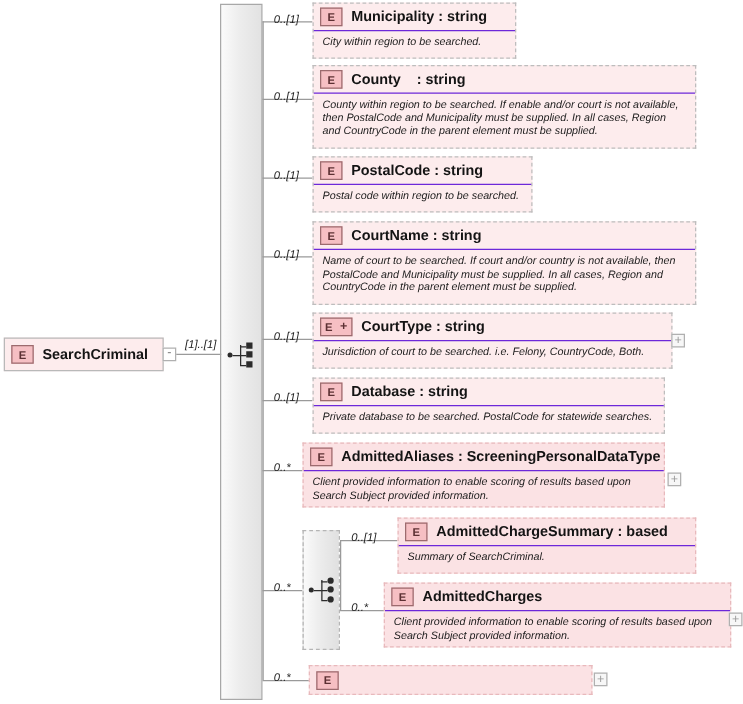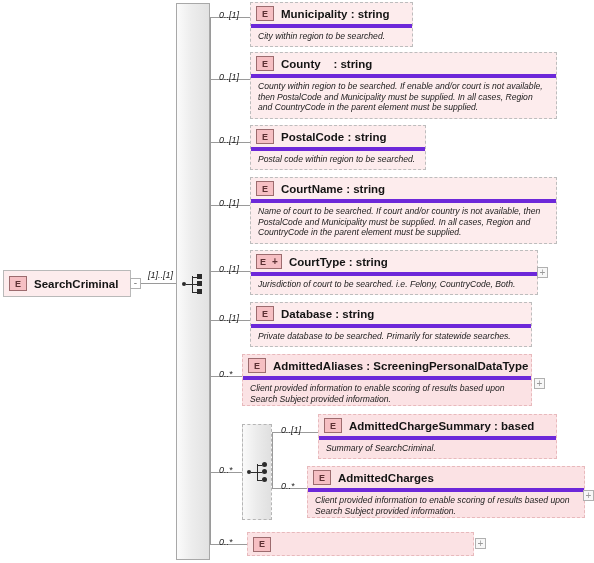--- a/index.html
+++ b/index.html
@@ -76,21 +76,21 @@
     font-weight:bold;
   }
   .etitle{
     font-size:11.5px;
     font-weight:bold;
     color:#141414;
     white-space:pre;
     font-family:"Liberation Sans", sans-serif;
   }
   .edoc{
-    border-top:4px solid #6d28d9;
+    border-top:1px solid #6d28d9;
     padding:3px 7px 4px 7px;
     font-size:8.6px;
     font-style:italic;
     line-height:10.5px;
     color:#1b1b1b;
     font-family:"Liberation Sans", sans-serif;
     white-space:pre-line;
   }
 
   
@@ -249,21 +249,21 @@
     </div>
     <div class="edoc">Jurisdiction of court to be searched.  i.e. Felony, CountryCode, Both.</div>
   </div>
   <div class="expbtn" style="left:537px;top:267px;">+</div>
 
   <div class="elem dashed" style="left:250px;top:302px;width:282px;height:45px;">
     <div class="ehead">
       <span class="ebadge">E</span>
       <span class="etitle">Database : string</span>
     </div>
-    <div class="edoc">Private database to be searched. Primarily for statewide searches.</div>
+    <div class="edoc">Private database to be searched. PostalCode for statewide searches.</div>
   </div>
 
   <div class="elem dashedpink" style="left:242px;top:354px;width:290px;height:52px;">
     <div class="ehead">
       <span class="ebadge">E</span>
       <span class="etitle">AdmittedAliases : ScreeningPersonalDataType</span>
     </div>
     <div class="edoc">Client provided information to enable scoring of results based upon Search Subject provided information.</div>
   </div>
   <div class="expbtn" style="left:534px;top:378px;">+</div>

